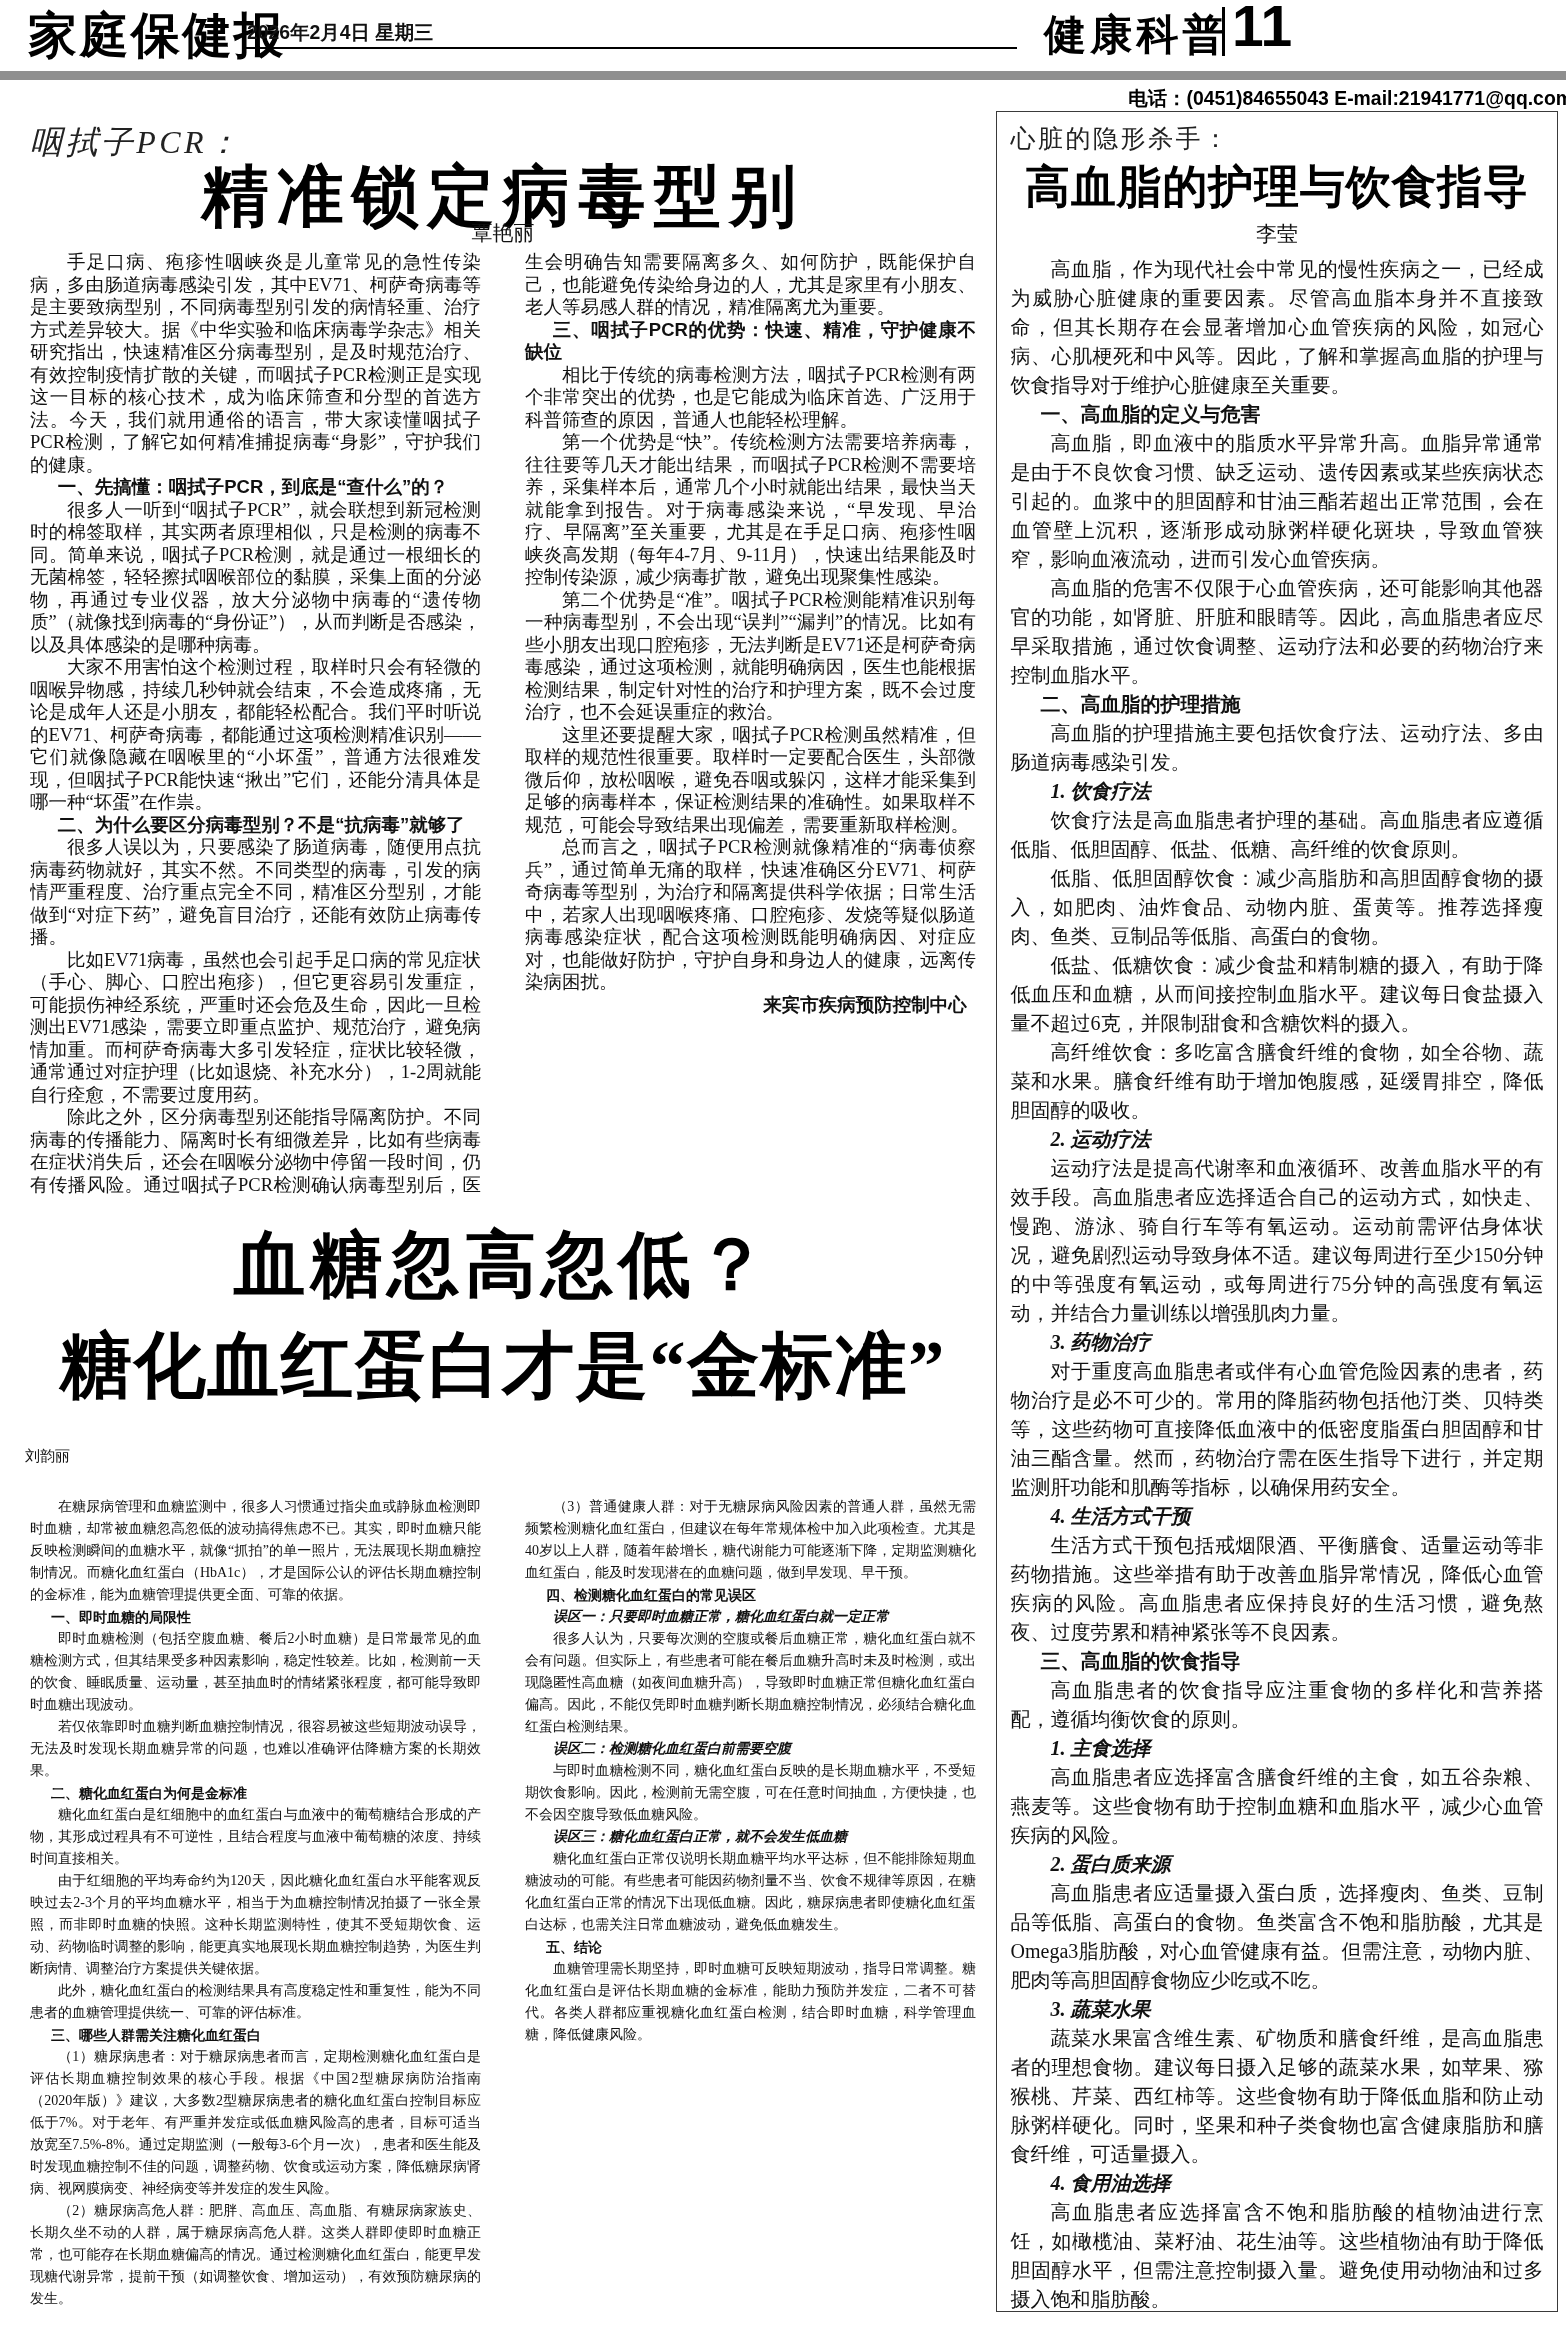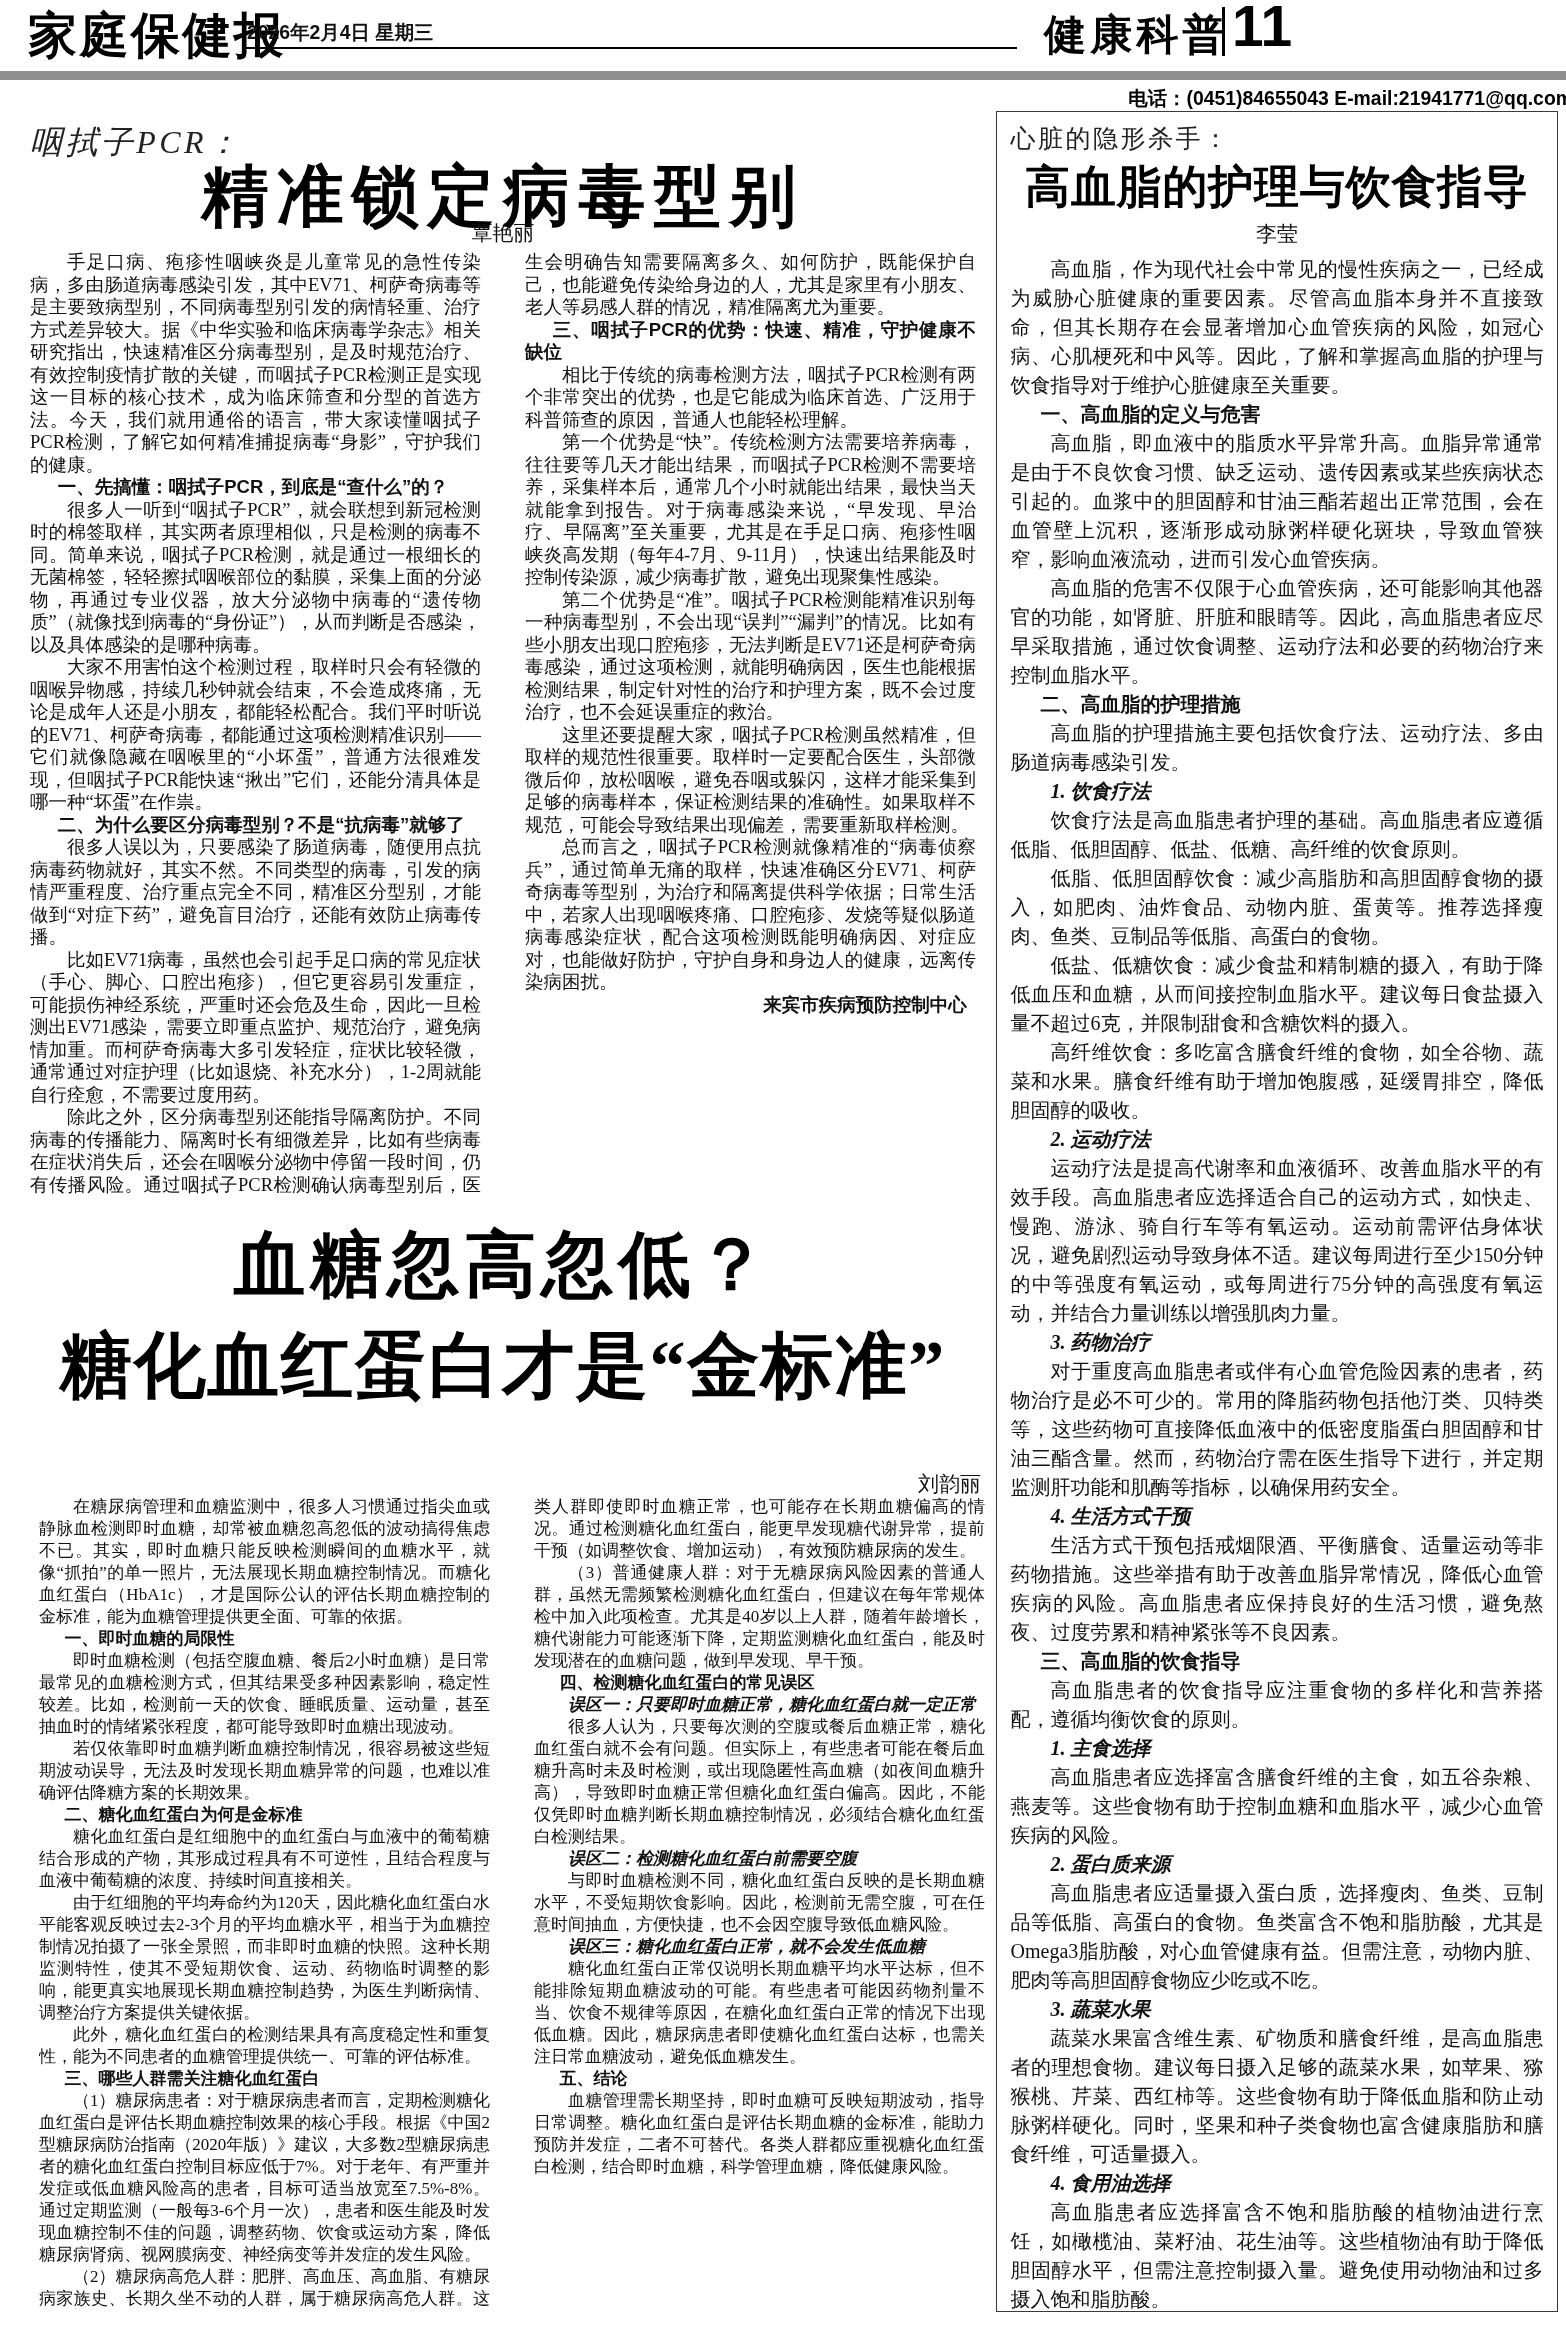--- a/index.html
+++ b/index.html
@@ -31,23 +31,23 @@
             font-weight:900;letter-spacing:8.4px;color:#000;}
   #a1-author{position:absolute;left:0;top:103px;width:100%;text-align:center;font-size:21px;}
   #a1-body{position:absolute;left:5px;top:135px;width:946px;height:949px;overflow:hidden;
            column-count:2;column-gap:44px;column-fill:auto;font-size:18.5px;line-height:22.5px;}
   
   #article3{position:absolute;left:25px;top:1212px;width:956px;height:1124px;}
   #a3-title1{position:absolute;left:0;top:5px;width:100%;text-align:center;font-size:72px;
              font-weight:900;letter-spacing:5px;color:#000;}
   #a3-title2{position:absolute;left:0;top:106px;width:100%;text-align:center;font-size:72px;
              font-weight:900;letter-spacing:1.7px;color:#000;}
-  #a3-author{position:absolute;left:0;top:258px;width:100%;text-align:right;font-size:21px;}
-  #a3-body{position:absolute;left:14px;top:284px;width:946px;height:835px;overflow:hidden;
-           column-count:2;column-gap:44px;column-fill:auto;font-size:17px;line-height:22px;}
+  #a3-author{position:absolute;left:0;top:235px;width:100%;text-align:left;font-size:15px;}
+  #a3-body{position:absolute;left:5px;top:284px;width:946px;height:835px;overflow:hidden;
+           column-count:2;column-gap:44px;column-fill:auto;font-size:14px;line-height:22px;}
   
   #article2{position:absolute;left:996px;top:111px;width:562px;height:2201px;
             border:1.7px solid #3a3a3a;box-sizing:border-box;padding:8.4px 13.5px;overflow:hidden;}
   #a2-kicker{font-size:25px;letter-spacing:2.5px;color:#222;margin:1.7px 0 1.7px 0;}
   #a2-title{text-align:center;font-size:45px;font-weight:900;letter-spacing:0.8px;color:#000;margin:1.7px 0 3.4px 0;}
   #a2-author{text-align:center;font-size:21px;margin:0 0 6.7px 0;}
   #a2-body{font-size:20px;line-height:29px;}
 </style>
 </head>
 <body>

